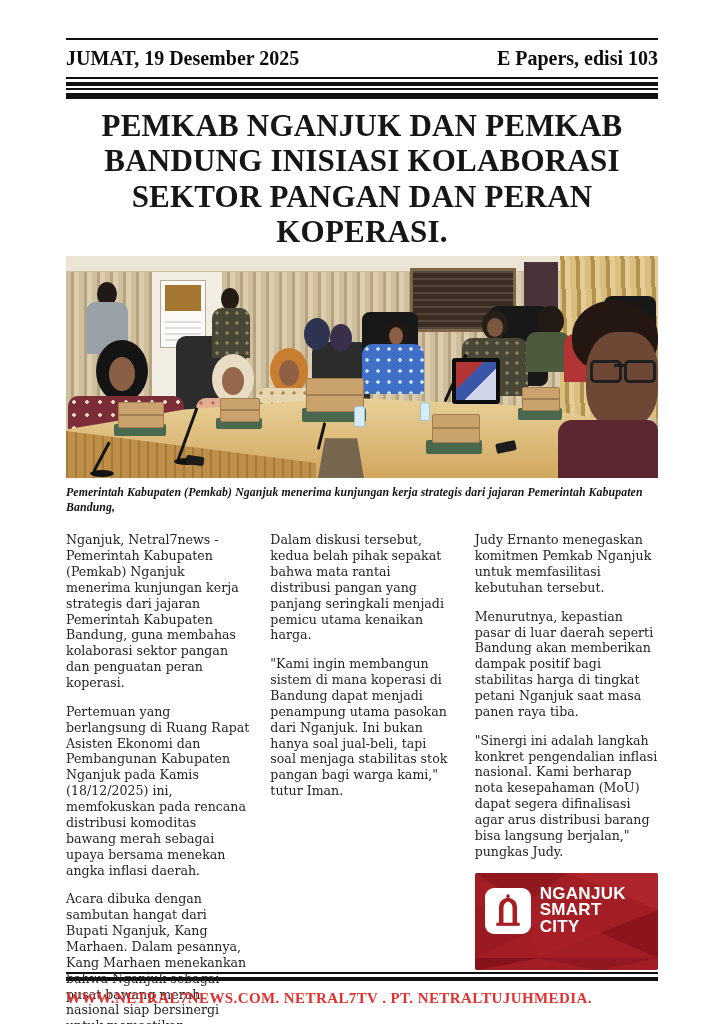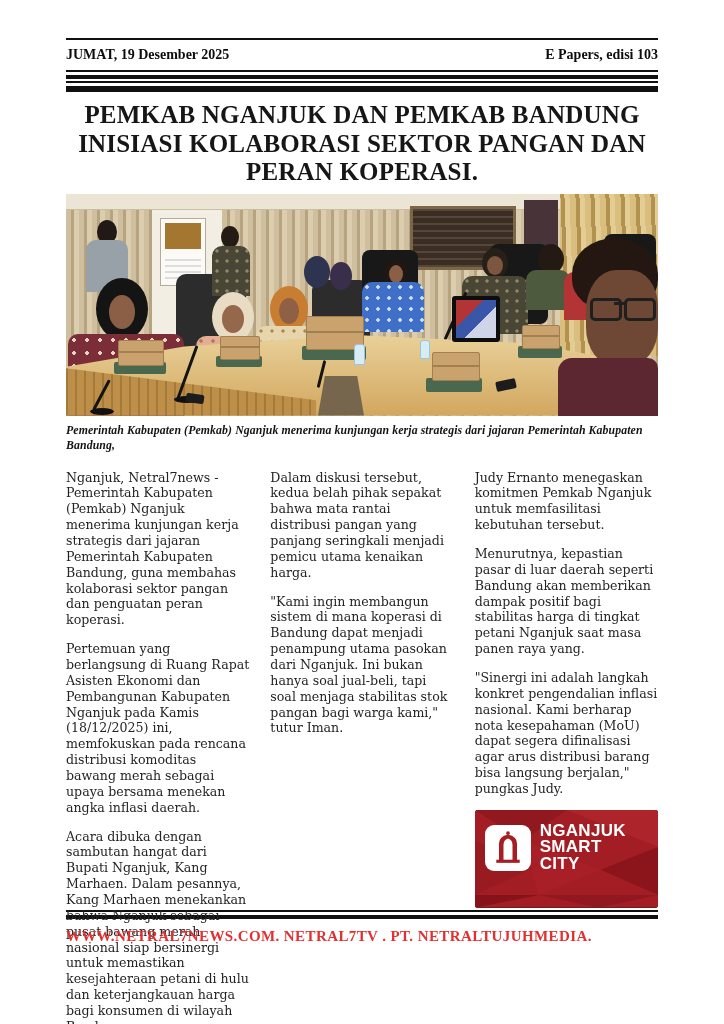--- a/index.html
+++ b/index.html
@@ -2,34 +2,34 @@
 <html><head>
 <meta charset="utf-8">
 <style>
   html,body { margin:0; padding:0; background:#ffffff; }
   .page { position:relative; width:724px; height:1024px; margin:0 auto; background:#fff;
           font-family:"Liberation Serif", serif; overflow:hidden; }
   .content { padding:0 66px; }
 
   .top-rule { margin-top:38px; border-top:2px solid #101010; }
   .header-row { display:flex; justify-content:space-between; align-items:flex-start;
-                font-weight:bold; font-size:14px; color:#0d0d0d; padding:7px 0 5px; }
+                font-weight:bold; font-size:20px; color:#0d0d0d; padding:7px 0 5px; }
 
   .rule-double { margin-top:2px; }
   .rule-double .thin  { height:2px; background:#101010; }
   .rule-double .thick { height:4px; background:#101010; margin-top:3px; }
   .rule-double.big .thick { height:6px; }
 
   .masthead { text-align:center; padding:4px 0 8px; }
   .masthead .mline { display:inline-block; font-weight:bold; font-size:68px; line-height:1;
                      letter-spacing:-3px; transform:scaleY(1.1); transform-origin:center bottom; }
   .m-red  { color:#ee3330; }
   .m-blue { color:#55b6e8; }
 
-  .headline { text-align:center; font-weight:bold; font-size:25px; line-height:1.14;
+  .headline { text-align:center; font-weight:bold; font-size:31px; line-height:1.14;
               color:#161616; margin:9px auto 7px; max-width:570px; letter-spacing:0.2px; }
 
   
   .photo { position:relative; width:592px; height:222px; margin-top:3px; overflow:hidden;
            background-color:#c4b28d;
            background-image:repeating-linear-gradient(90deg,#cfbf9f 0 5px,#b6a380 5px 8px,#dbcdae 8px 13px); }
   .photo div { position:absolute; }
   .wallstrip { left:0; top:0; right:0; height:15px; background:#ece5d6; border-bottom:1px solid #c9bda2; }
   .wallgap   { left:86px; top:16px; width:70px; height:142px; background:#f2eee3; }
   .calendar  { left:94px; top:24px; width:44px; height:66px; background:#fbfaf6; border:1px solid #b4ab9b; }
@@ -224,21 +224,21 @@
         <p>Nganjuk, Netral7news - Pemerintah Kabupaten (Pemkab) Nganjuk menerima kunjungan kerja strategis dari jajaran Pemerintah Kabupaten Bandung, guna membahas kolaborasi sektor pangan dan penguatan peran koperasi.</p>
         <p>Pertemuan yang berlangsung di Ruang Rapat Asisten Ekonomi dan Pembangunan Kabupaten Nganjuk pada Kamis (18/12/2025) ini, memfokuskan pada rencana distribusi komoditas bawang merah sebagai upaya bersama menekan angka inflasi daerah.</p>
         <p>Acara dibuka dengan sambutan hangat dari Bupati Nganjuk, Kang Marhaen. Dalam pesannya, Kang Marhaen menekankan bahwa Nganjuk sebagai pusat bawang merah nasional siap bersinergi untuk memastikan kesejahteraan petani di hulu dan keterjangkauan harga bagi konsumen di wilayah Bandung.</p>
       </div>
       <div class="col">
         <p>Dalam diskusi tersebut, kedua belah pihak sepakat bahwa mata rantai distribusi pangan yang panjang seringkali menjadi pemicu utama kenaikan harga.</p>
         <p>"Kami ingin membangun sistem di mana koperasi di Bandung dapat menjadi penampung utama pasokan dari Nganjuk. Ini bukan hanya soal jual-beli, tapi soal menjaga stabilitas stok pangan bagi warga kami," tutur Iman.</p>
       </div>
       <div class="col">
         <p>Judy Ernanto menegaskan komitmen Pemkab Nganjuk untuk memfasilitasi kebutuhan tersebut.</p>
-        <p>Menurutnya, kepastian pasar di luar daerah seperti Bandung akan memberikan dampak positif bagi stabilitas harga di tingkat petani Nganjuk saat masa panen raya yang.</p>
+        <p>Menurutnya, kepastian pasar di luar daerah seperti Bandung akan memberikan dampak positif bagi stabilitas harga di tingkat petani Nganjuk saat masa panen raya tiba.</p>
         <p>"Sinergi ini adalah langkah konkret pengendalian inflasi nasional. Kami berharap nota kesepahaman (MoU) dapat segera difinalisasi agar arus distribusi barang bisa langsung berjalan," pungkas Judy.</p>
 
         <div class="ad">
           <svg class="facets" viewBox="0 0 184 170" preserveAspectRatio="none">
             <rect width="184" height="170" fill="#a31e24"></rect>
             <polygon points="0,0 92,0 48,54" fill="#921820"></polygon>
             <polygon points="92,0 184,0 184,64" fill="#ad242a"></polygon>
             <polygon points="184,64 126,104 184,148" fill="#8c141b"></polygon>
             <polygon points="0,54 64,96 0,148" fill="#9a1a21"></polygon>
             <polygon points="48,54 126,104 64,148" fill="#ab2029" opacity="0.65"></polygon>

